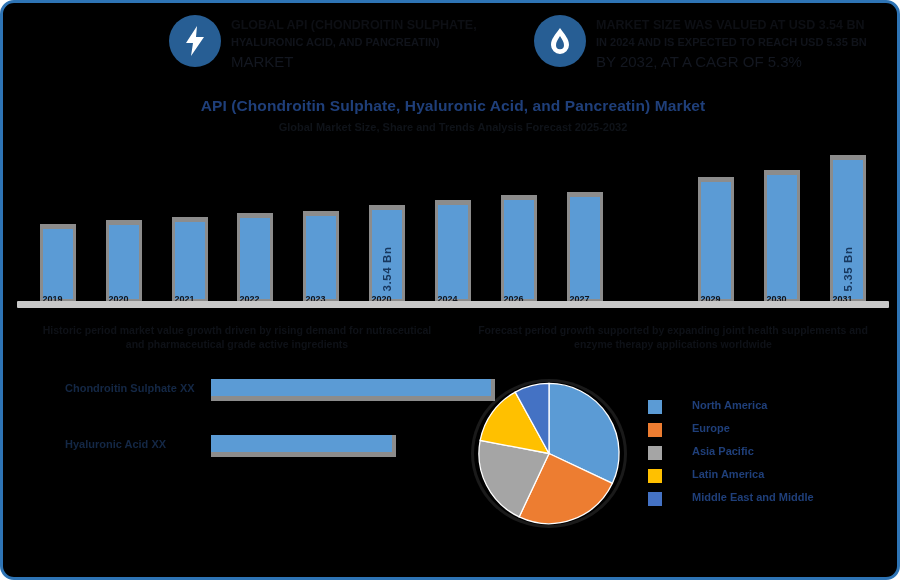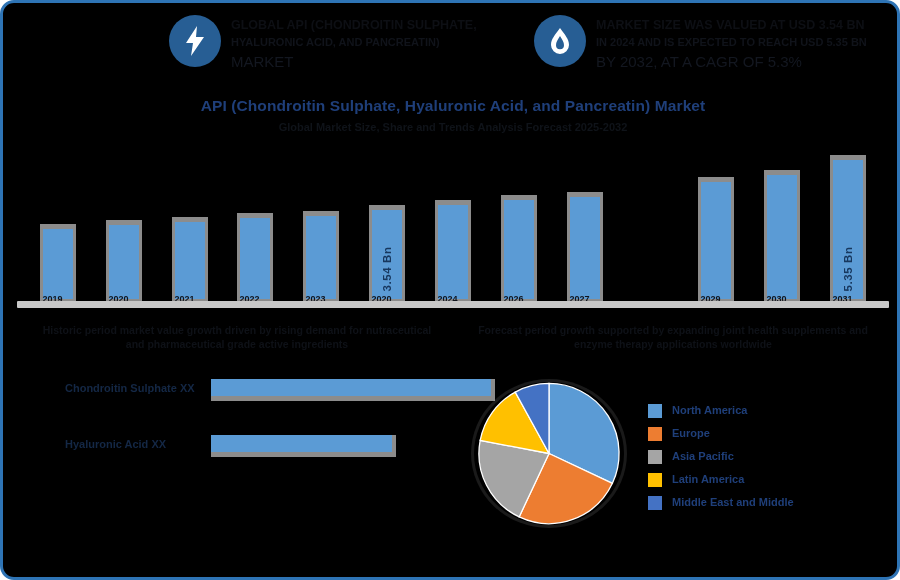--- a/index.html
+++ b/index.html
@@ -203,21 +203,21 @@
   #pie-svg { display: block; }
 
   
   #legend {
     position: absolute; left: 645px; top: 396px;
     width: 230px;
   }
   .legend-item {
     position: relative;
     height: 23px;
-    display: flex; align-items: center;
+    display: flex; align-items: flex-start; gap: 20px;
   }
   .legend-swatch {
     width: 14px; height: 14px;
     margin-top: 1px;
     flex: 0 0 14px;
   }
   .legend-label {
     margin-left: 10px;
     font-size: 11px; font-weight: bold;
     color: #1f3f7a;

